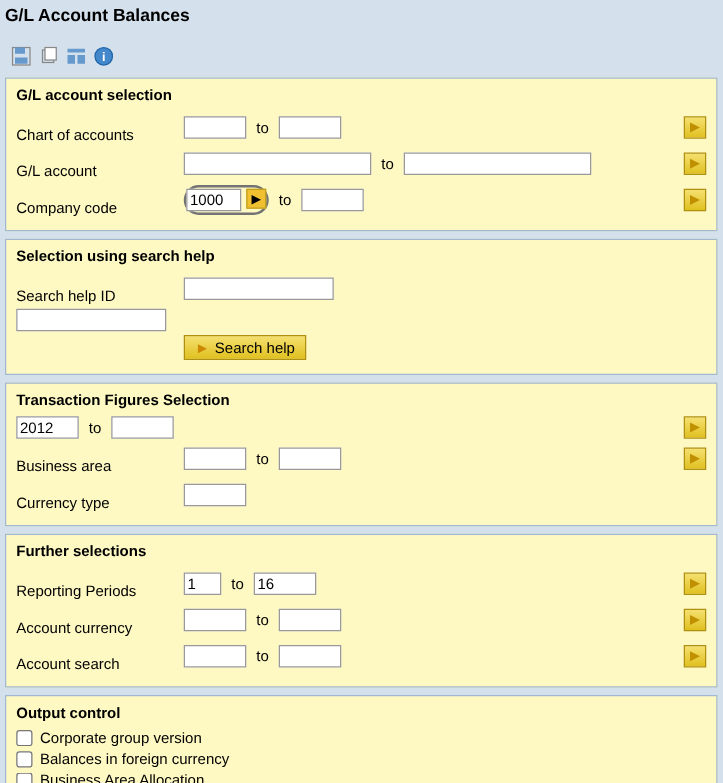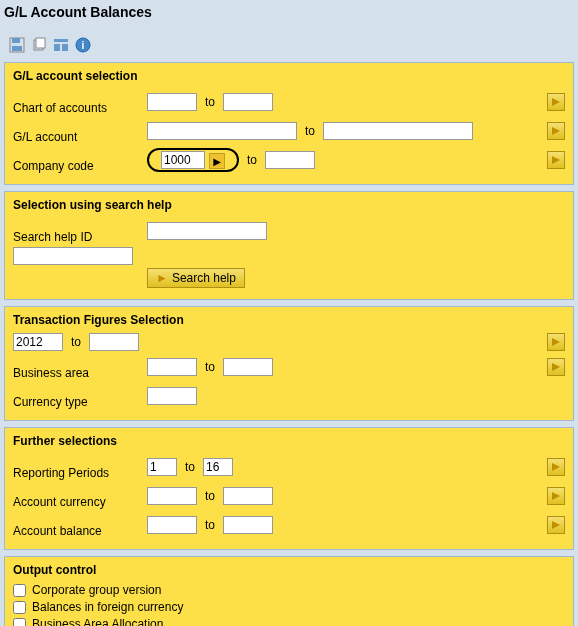--- a/index.html
+++ b/index.html
@@ -26,21 +26,21 @@
     }
     .toolbar-icon {
       width: 18px;
       height: 18px;
       cursor: pointer;
       display: flex;
       align-items: center;
       justify-content: center;
     }
     .section {
-      background: #fde047;
+      background: #fef9c3;
       border: 1px solid #a0b8d0;
       margin-bottom: 6px;
       padding: 6px 8px 8px 8px;
     }
     .section-title {
       font-weight: bold;
       font-size: 12px;
       color: #000;
       margin-bottom: 6px;
     }
@@ -100,25 +100,25 @@
       align-items: center;
       background: linear-gradient(to bottom, #f5e070, #e0c020);
       border: 1px solid #b09010;
       padding: 2px 8px;
       cursor: pointer;
       font-size: 12px;
       font-family: Arial, sans-serif;
       gap: 4px;
     }
     .company-code-outline {
-      border: 2px solid #000000;
+      border: 2px solid #737373;
       border-radius: 12px;
-      padding: 1px 12px;
+      padding: 1px 0;
       display: inline-flex;
-      align-items: flex-end;
+      align-items: flex-start;
       gap: 2px;
     }
     .checkbox-row {
       display: flex;
       align-items: center;
       margin-bottom: 3px;
       gap: 6px;
     }
     .checkbox-input {
       width: 13px;
@@ -271,21 +271,21 @@
 
 </div>
 
 <div class="section">
   <div class="section-title">Further selections</div>
 
   <div class="form-row">
     <span class="form-label">Reporting Periods</span>
     <input class="form-input" type="text" value="1" style="width: 30px;">
     <span class="to-label">to</span>
-    <input class="form-input" type="text" value="16" style="width: 30px;">
+    <input class="form-input" type="text" value="16" style="width: 50px;">
     <div style="margin-left:auto;">
       <div class="range-btn">
         <svg viewBox="0 0 12 12">
             <polygon points="2,2 10,6 2,10" fill="#c09000"></polygon>
           </svg>
       </div>
     </div>
   </div>
 
   <div class="form-row">
@@ -296,21 +296,21 @@
     <div style="margin-left:auto;">
       <div class="range-btn">
         <svg viewBox="0 0 12 12">
             <polygon points="2,2 10,6 2,10" fill="#c09000"></polygon>
           </svg>
       </div>
     </div>
   </div>
 
   <div class="form-row">
-    <span class="form-label">Account balance</span>
+    <span class="form-label">Account search</span>
     <input class="form-input input-sm" type="text" value="" style="">
     <span class="to-label">to</span>
     <input class="form-input input-sm" type="text" value="" style="">
     <div style="margin-left:auto;">
       <div class="range-btn">
         <svg viewBox="0 0 12 12">
             <polygon points="2,2 10,6 2,10" fill="#c09000"></polygon>
           </svg>
       </div>
     </div>

